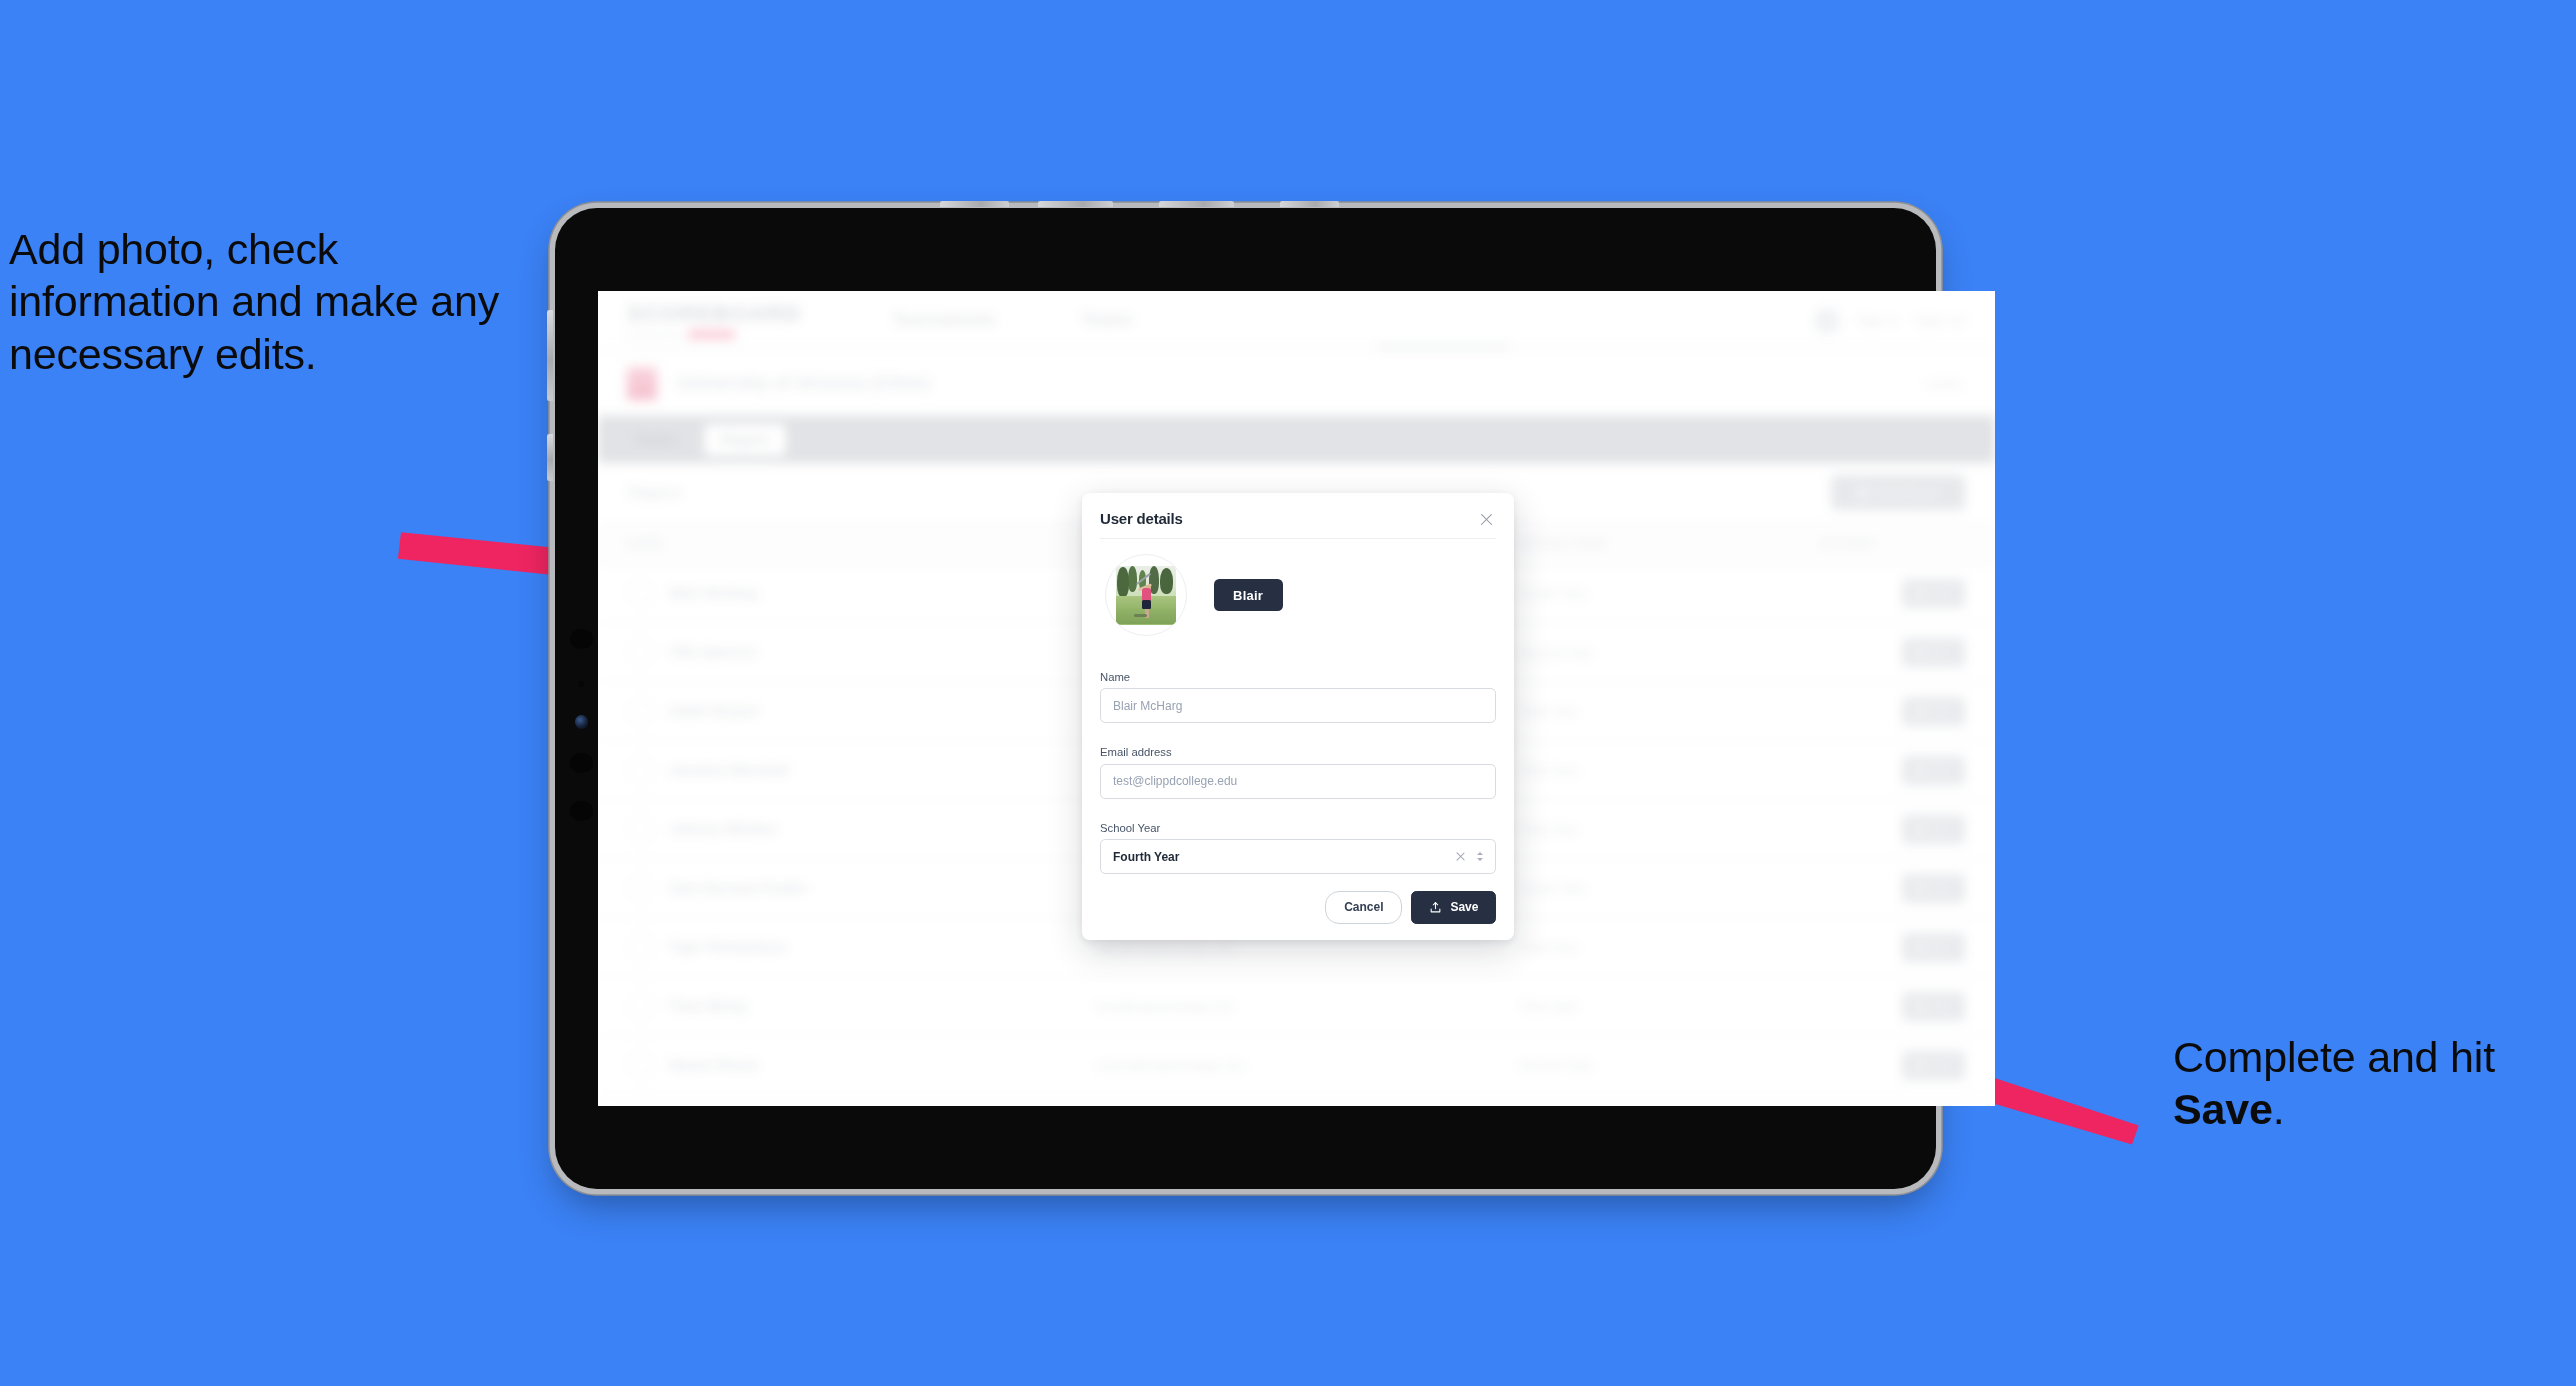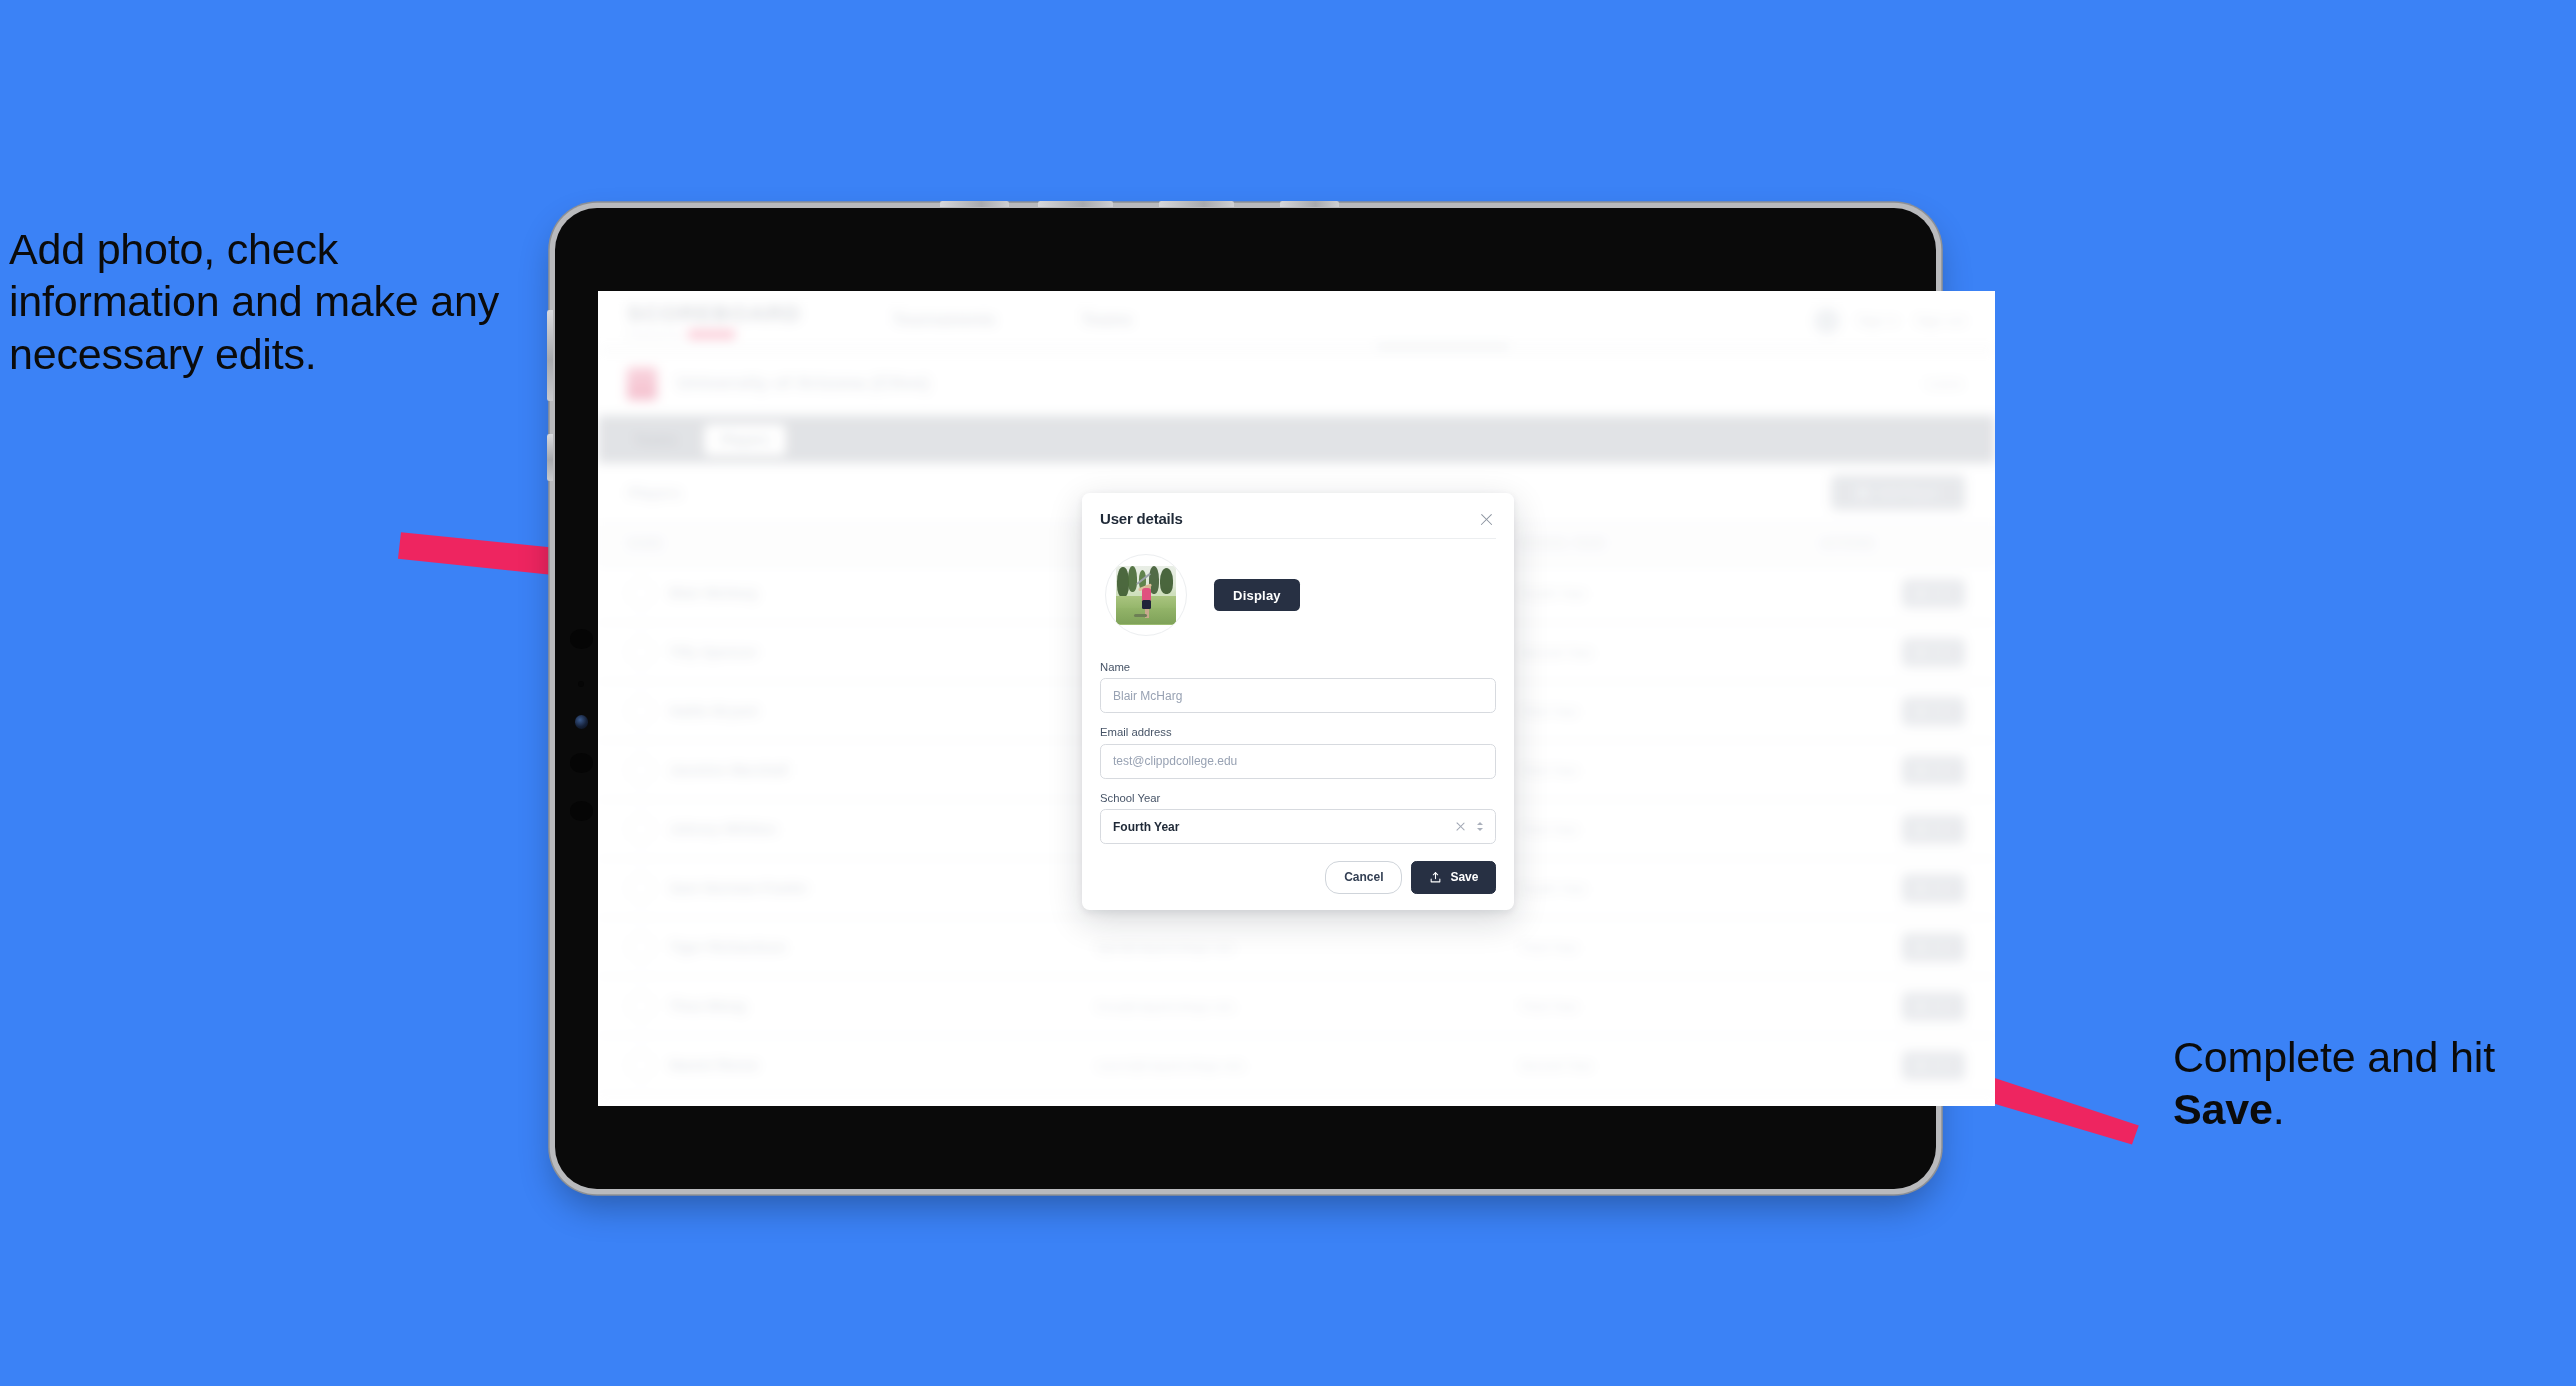--- a/index.html
+++ b/index.html
@@ -220,21 +220,21 @@
   .golf .arms  { position: absolute; left: 22.6px; top: 20.4px; width: 13.6px; height: 3px;  background: #dfbf9c; border-radius: 1.5px; transform: rotate(-22deg); }
   .golf .club  { position: absolute; left: 19.6px; top: 12px; width: 16.6px; height: 1.5px;  background: #9aa2a8; transform: rotate(-38deg); }
   .golf .bag   { position: absolute; left: 18px; top: 48px; width: 13.6px; height: 3.8px;  background: #6d7f55; border-radius: 2.3px; }
 
   .upload-btn {
     background: #273043; color: #fff; border: none; cursor: pointer;
     height: 32px; padding: 0 19.6px; border-radius: 5.3px;
     font-size: 13px; font-weight: 600; font-family: inherit; letter-spacing: 0.2px;
   }
 
-  .field { margin-top: 13px; }
+  .field { margin-top: 23px; }
   .field:first-of-type { margin-top: 3px; }
   .flabel { font-size: 11.3px; color: #475467; margin-bottom: 5.3px; display: block; font-weight: 400; }
   .finput {
     width: 100%; height: 35px; border: 0.9px solid #d7dadf; border-radius: 5.3px;
     background: #fff; padding: 0 12px; font-size: 12px; color: #98a2b3;
     font-family: inherit; outline: none;
   }
   .finput::placeholder { color: #98a2b3; }
 
   .select-wrap { position: relative; }
@@ -513,21 +513,21 @@
                 <span class="rough"></span>
               <span class="club"></span>
                 <span class="arms"></span>
               <span class="head"></span>
                 <span class="shirt"></span>
               <span class="shorts"></span>
                 <span class="legs"></span>
                 <span class="bag"></span>
             </div>
           </div>
-          <button class="upload-btn">Display</button>
+          <button class="upload-btn">Blair</button>
         </div>
 
         <div class="field">
           <label class="flabel">Name</label>
           <input class="finput" type="text" placeholder="Blair McHarg" style="">
         </div>
 
 
         <div class="field">
           <label class="flabel">Email address</label>

